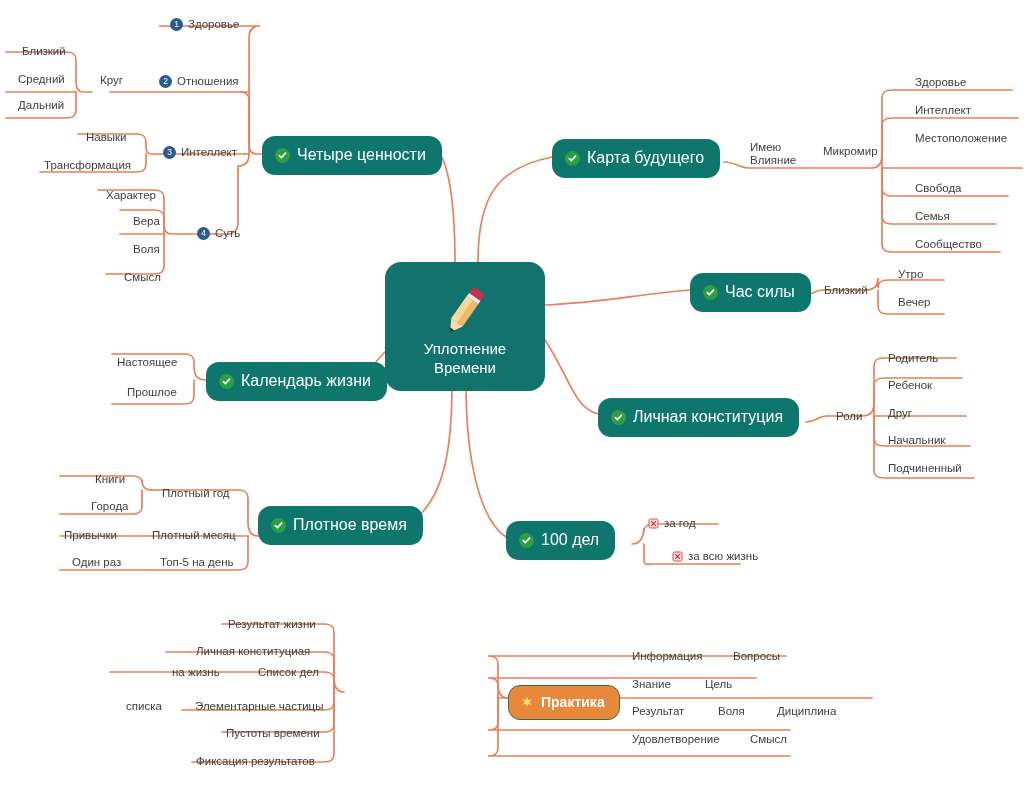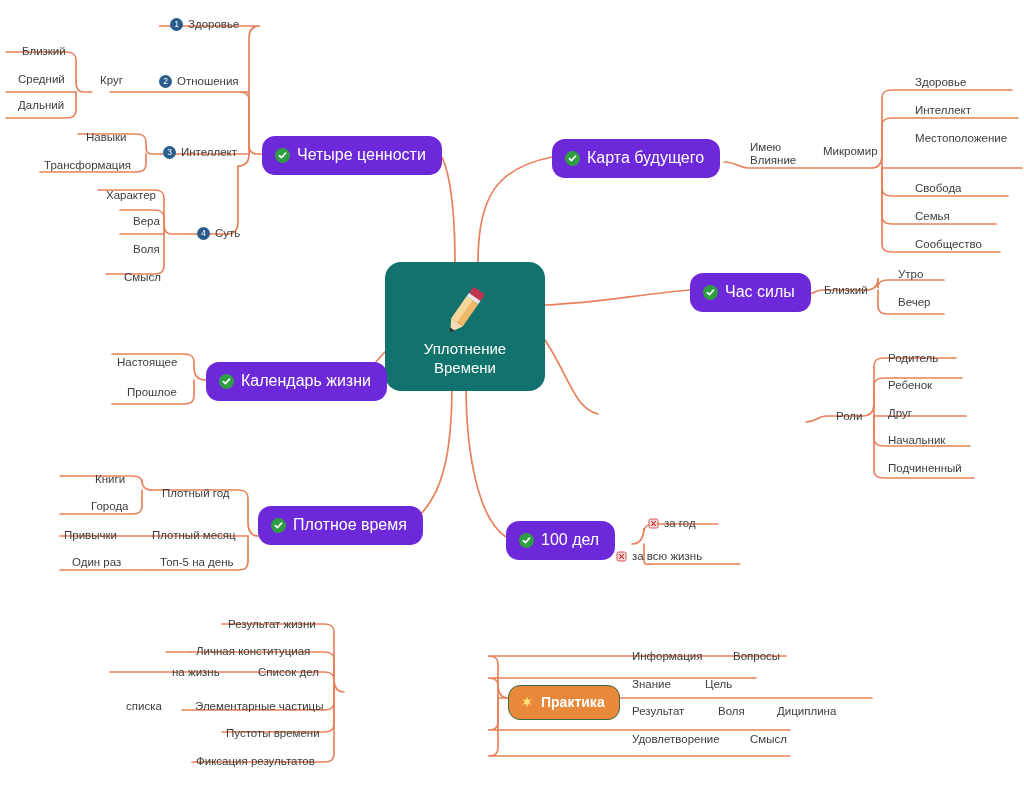--- a/index.html
+++ b/index.html
@@ -14,21 +14,21 @@
   .center-node{
     width:160px;height:129px;left:385px;top:262px;
     background:#12736e;border-radius:16px;
     display:flex;flex-direction:column;align-items:center;justify-content:flex-end;
     padding-bottom:14px;color:#ffffff;font-size:15px;line-height:19px;text-align:center;
   }
   .center-node .pencil{position:absolute;left:50%;top:18px;transform:translateX(-50%);}
   .center-label{position:relative;z-index:2;}
 
   .branch{
-    background:#6d28d9;border-radius:13px;color:#ffffff;
+    background:#0f766e;border-radius:13px;color:#ffffff;
     font-size:16px;line-height:1;padding:11px 16px 12px 13px;
     display:flex;align-items:center;gap:7px;
   }
   .branch.orange{background:#e8883a;border:1px solid #3b6b45;font-weight:bold;font-size:14px;
                  padding:9px 14px 10px 11px;color:#ffffff;border-radius:12px;}
 
   .badge-check{width:15px;height:15px;border-radius:50%;background:#2f9e43;
     display:inline-flex;align-items:center;justify-content:center;flex:0 0 auto;}
   .badge-check svg{display:block;}
   .badge-star{width:14px;height:14px;flex:0 0 auto;display:inline-flex;
@@ -185,20 +185,28 @@
 
   <div class="node branch" style="left:690px;top:273px;">
     <span class="badge-check">
       <svg width="9" height="9" viewBox="0 0 10 10">
           <path d="M1.5 5.2 L3.8 7.4 L8.4 2.4" stroke="#ffffff" stroke-width="1.8" fill="none" stroke-linecap="round" stroke-linejoin="round"></path>
         </svg>
     </span>
     <span>Час силы</span>
   </div>
 
+  <div class="node branch" style="left:598px;top:398px;">
+    <span class="badge-check">
+      <svg width="9" height="9" viewBox="0 0 10 10">
+          <path d="M1.5 5.2 L3.8 7.4 L8.4 2.4" stroke="#ffffff" stroke-width="1.8" fill="none" stroke-linecap="round" stroke-linejoin="round"></path>
+        </svg>
+    </span>
+    <span>Личная конституция</span>
+  </div>
 
   <div class="node branch" style="left:206px;top:362px;justify-content:center;">
     <span class="badge-check">
       <svg width="9" height="9" viewBox="0 0 10 10">
           <path d="M1.5 5.2 L3.8 7.4 L8.4 2.4" stroke="#ffffff" stroke-width="1.8" fill="none" stroke-linecap="round" stroke-linejoin="round"></path>
         </svg>
     </span>
     <span>Календарь жизни</span>
   </div>
 
@@ -299,21 +307,21 @@
 
   <div class="flaglab" style="left:648px;top:516px;">
     <span class="flagicon">
       <svg width="11" height="11" viewBox="0 0 11 11">
           <rect x="1" y="1" width="9" height="9" rx="1.5" fill="#f2dede" stroke="#d9534f" stroke-width="1"></rect>
           <path d="M3.2 3.2 L7.8 7.8 M7.8 3.2 L3.2 7.8" stroke="#c9302c" stroke-width="1.1"></path>
         </svg>
     </span>
     <span>за год</span>
   </div>
-  <div class="flaglab" style="left:616px;top:549px;">
+  <div class="flaglab" style="left:672px;top:549px;">
     <span class="flagicon">
       <svg width="11" height="11" viewBox="0 0 11 11">
           <rect x="1" y="1" width="9" height="9" rx="1.5" fill="#f2dede" stroke="#d9534f" stroke-width="1"></rect>
           <path d="M3.2 3.2 L7.8 7.8 M7.8 3.2 L3.2 7.8" stroke="#c9302c" stroke-width="1.1"></path>
         </svg>
     </span>
     <span>за всю жизнь</span>
   </div>
 
   <div class="lab" style="left:228px;top:618px;">Результат жизни</div>

